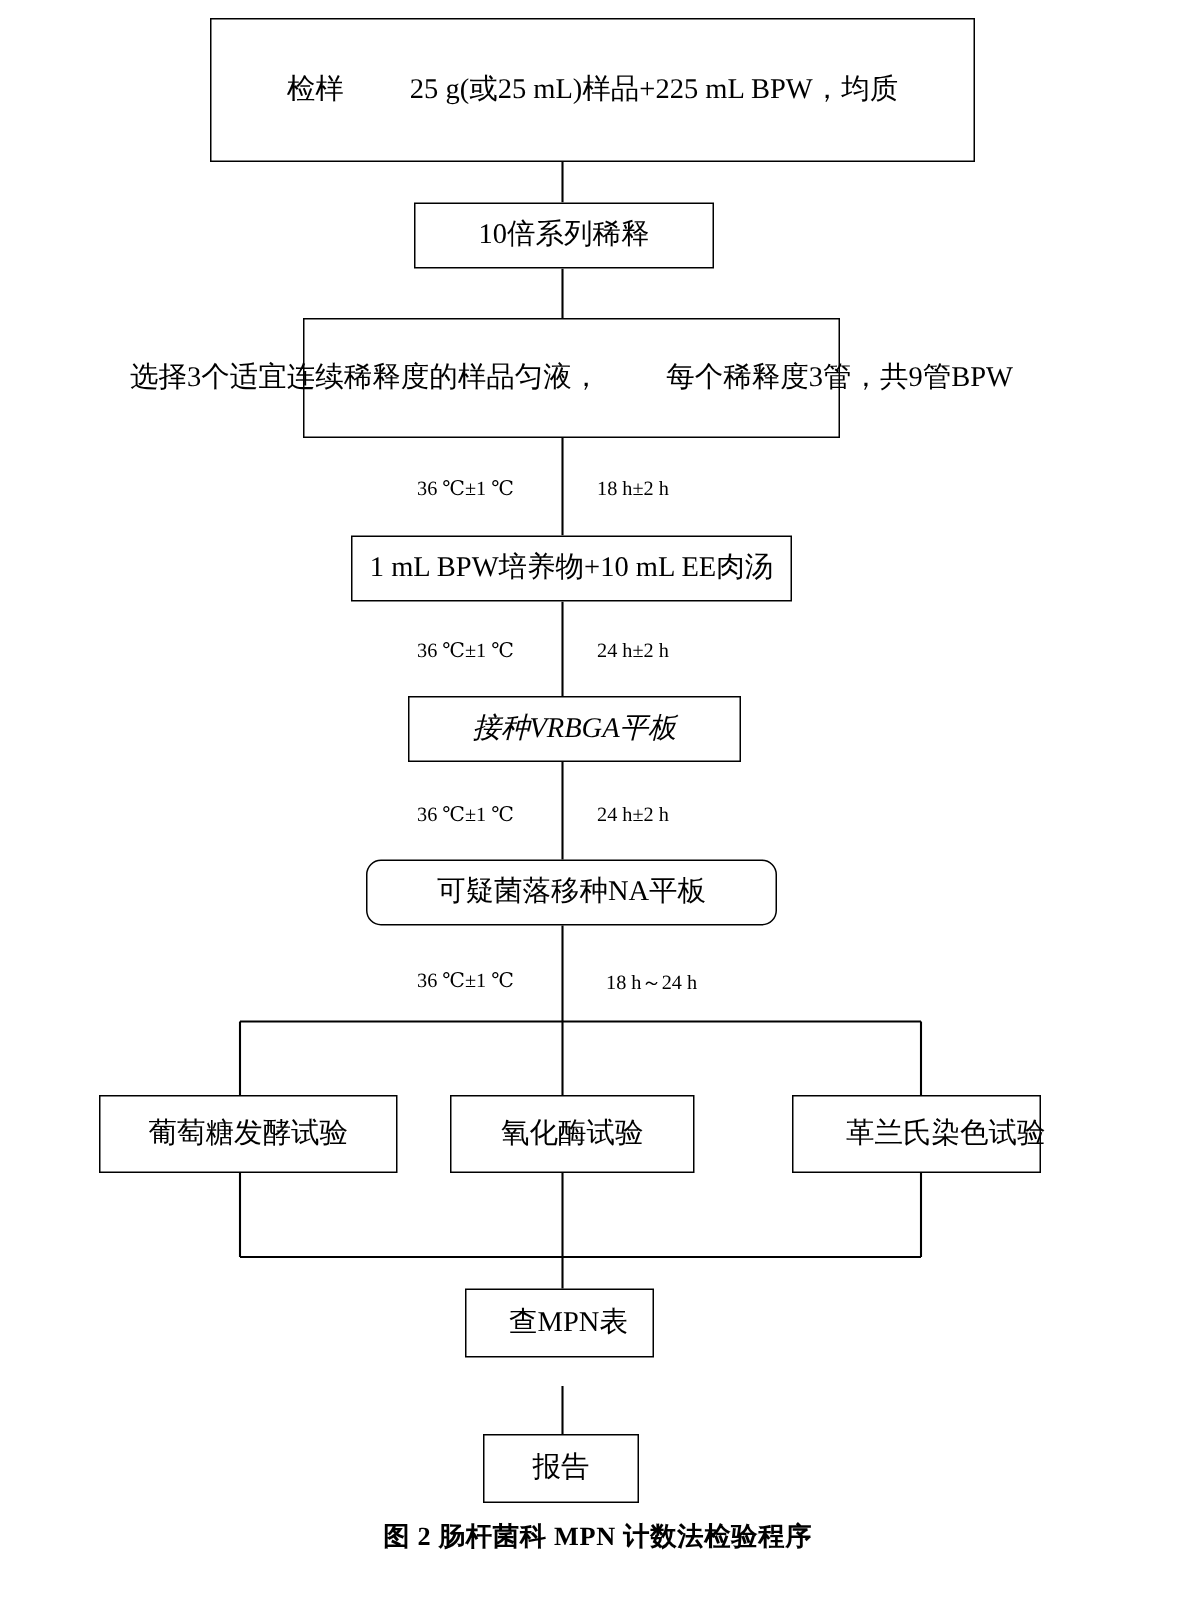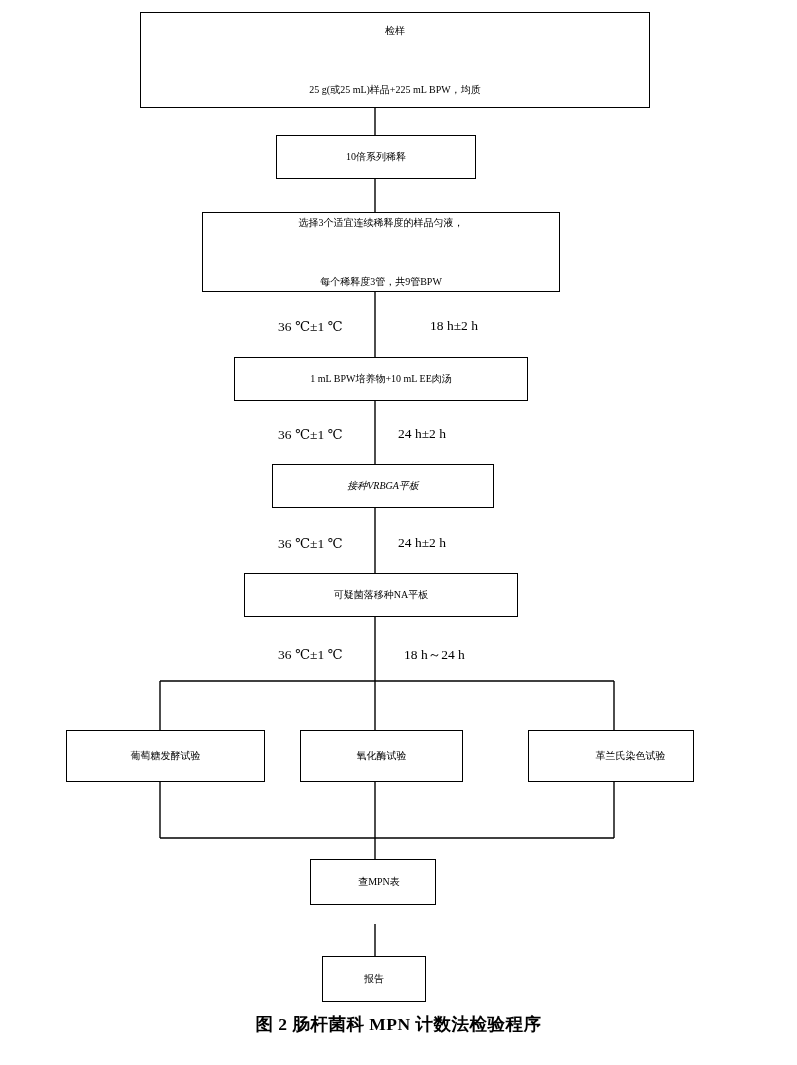--- a/index.html
+++ b/index.html
@@ -21,26 +21,25 @@
     top: 0;
     width: 797px;
     height: 1065px;
   }
   .box {
     position: absolute;
     box-sizing: border-box;
     border: 1.4px solid #000000;
     background: #ffffff;
     display: flex;
-    flex-direction: column;
     align-items: center;
     justify-content: center;
     text-align: center;
     line-height: 1.55;
-    font-size: 10px;
+    font-size: 19px;
     font-family: "Liberation Serif", "DejaVu Serif", serif;
     gap: 44px;
   }
   .box .line {
     display: block;
     white-space: nowrap;
   }
   .lbl {
     position: absolute;
     font-size: 13.5px;
@@ -97,40 +96,40 @@
     <div class="box" style="left: 202px; top: 212px; width: 358px; height: 80px;">
       <span class="line">选择3个适宜连续稀释度的样品匀液，</span>
       <span class="line">每个稀释度3管，共9管BPW</span>
     </div>
     <div class="box" style="left: 234px; top: 357px; width: 294px; height: 44px;">
       <span class="line">1 mL BPW培养物+10 mL EE肉汤</span>
     </div>
     <div class="box" style="left: 272px; top: 464px; width: 222px; height: 44px; font-style: italic;">
       <span class="line">接种VRBGA平板</span>
     </div>
-    <div class="box" style="left: 244px; top: 573px; width: 274px; height: 44px;">
+    <div class="box" style="left: 244px; top: 573px; width: 274px; height: 44px; border-radius: 10px;">
       <span class="line">可疑菌落移种NA平板</span>
     </div>
     <div class="box" style="left: 66px; top: 730px; width: 199px; height: 52px;">
       <span class="line">葡萄糖发酵试验</span>
     </div>
     <div class="box" style="left: 300px; top: 730px; width: 163px; height: 52px;">
       <span class="line">氧化酶试验</span>
     </div>
     <div class="box" style="left: 528px; top: 730px; width: 166px; height: 52px; padding-left: 39px;">
       <span class="line">革兰氏染色试验</span>
     </div>
     <div class="box" style="left: 310px; top: 859px; width: 126px; height: 46px; padding-left: 12px;">
       <span class="line">查MPN表</span>
     </div>
     <div class="box" style="left: 322px; top: 956px; width: 104px; height: 46px;">
       <span class="line">报告</span>
     </div>
     <div class="lbl" style="left: 278px; top: 318px;">36 ℃±1 ℃</div>
-    <div class="lbl" style="left: 398px; top: 318px; margin-left: 32px;">18 h±2 h</div>
+    <div class="lbl" style="left: 398px; top: 318px;">18 h±2 h</div>
     <div class="lbl" style="left: 278px; top: 426px;">36 ℃±1 ℃</div>
     <div class="lbl" style="left: 398px; top: 426px;">24 h±2 h</div>
     <div class="lbl" style="left: 278px; top: 535px;">36 ℃±1 ℃</div>
     <div class="lbl" style="left: 398px; top: 535px;">24 h±2 h</div>
     <div class="lbl" style="left: 278px; top: 646px;">36 ℃±1 ℃</div>
     <div class="lbl" style="left: 404px; top: 646px;">18 h～24 h</div>
     <div class="caption" style="top: 1012px;">图 2   肠杆菌科 MPN 计数法检验程序</div>
   </div>
 
 </body></html>

